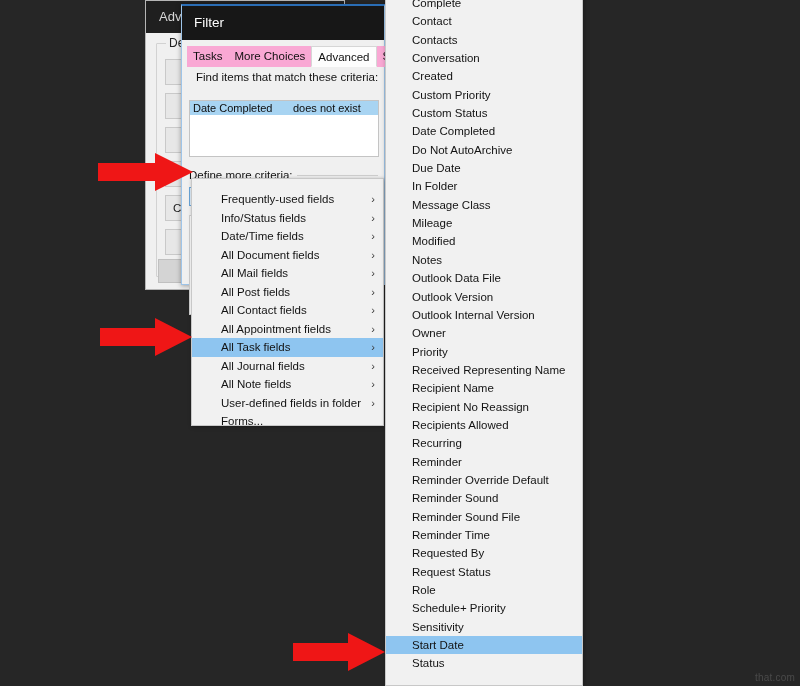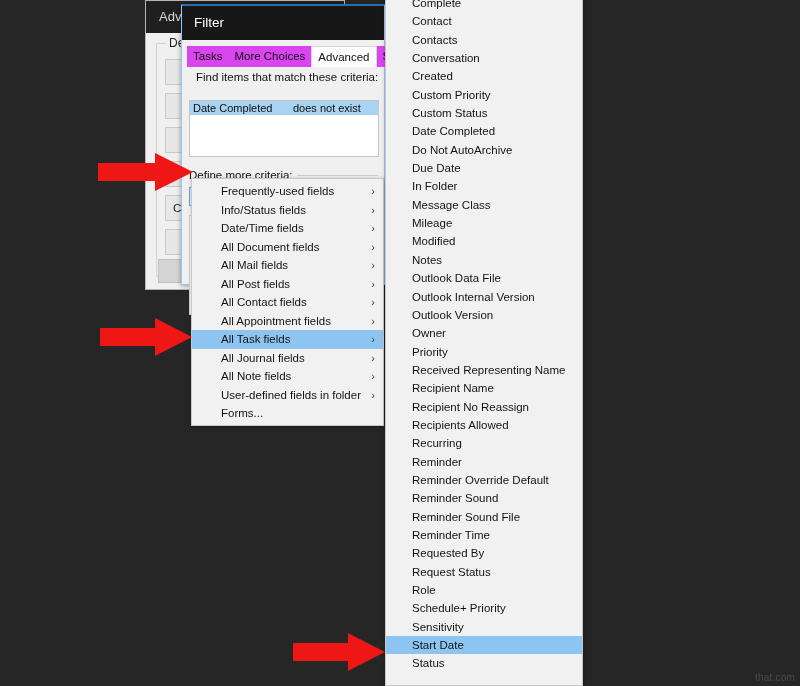--- a/index.html
+++ b/index.html
@@ -131,21 +131,21 @@
     white-space: nowrap;
     font-size: 0;
   }
   .tabstrip .tab {
     display: inline-block;
     height: 21px;
     line-height: 21px;
     font-size: 11.5px;
     color: #101010;
     padding: 0 6px;
-    background: #d946ef;
+    background: #f9a8d4;
     box-sizing: border-box;
     vertical-align: top;
   }
   .tabstrip .tab.active {
     background: #fdfdfd;
     border: 1px solid #d6d6d6;
     border-bottom: 1px solid #fdfdfd;
     font-weight: normal;
   }
   .fd-note {
@@ -248,21 +248,21 @@
   #field-menu {
     position: absolute;
     left: 191px;
     top: 178px;
     width: 193px;
     height: 248px;
     background: #f1f1f1;
     border: 1px solid #c8c8c8;
     box-sizing: border-box;
     box-shadow: 1px 1px 4px rgba(0,0,0,.32);
-    padding: 3px 0;
+    padding: 11px 0;
   }
   #field-menu .mi {
     position: relative;
     height: 18.5px;
     line-height: 18.5px;
     font-size: 11.5px;
     color: #131313;
     padding-left: 29px;
     white-space: nowrap;
     box-sizing: border-box;
@@ -446,22 +446,22 @@
   <div class="si">Custom Status</div>
   <div class="si">Date Completed</div>
   <div class="si">Do Not AutoArchive</div>
   <div class="si">Due Date</div>
   <div class="si">In Folder</div>
   <div class="si">Message Class</div>
   <div class="si">Mileage</div>
   <div class="si">Modified</div>
   <div class="si">Notes</div>
   <div class="si">Outlook Data File</div>
+  <div class="si">Outlook Version</div>
   <div class="si">Outlook Internal Version</div>
-  <div class="si">Outlook Version</div>
   <div class="si">Owner</div>
   <div class="si">Priority</div>
   <div class="si">Received Representing Name</div>
   <div class="si">Recipient Name</div>
   <div class="si">Recipient No Reassign</div>
   <div class="si">Recipients Allowed</div>
   <div class="si">Recurring</div>
   <div class="si">Reminder</div>
   <div class="si">Reminder Override Default</div>
   <div class="si">Reminder Sound</div>

